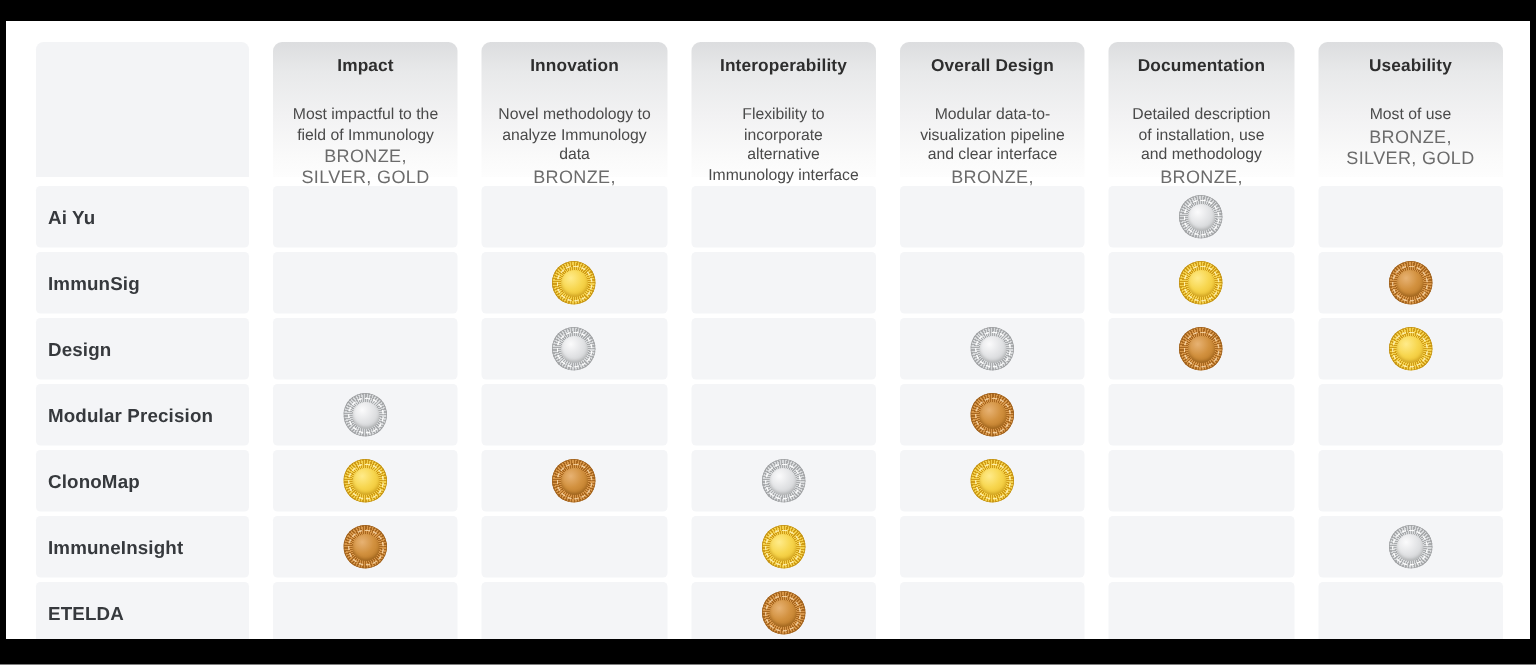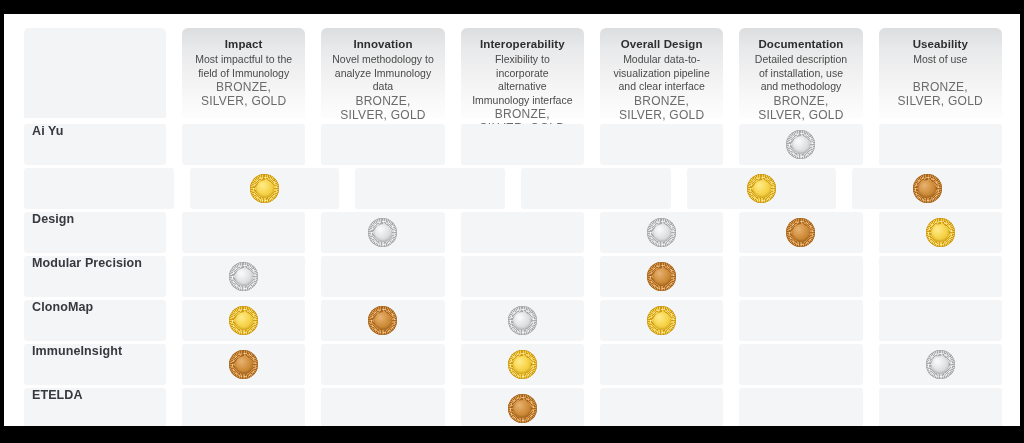--- a/index.html
+++ b/index.html
@@ -62,40 +62,41 @@
     font-size: 11.5px;
     font-weight: bold;
     color: #2e2e2e;
     line-height: 15px;
     letter-spacing: 0.1px;
   }
   .header-desc {
     font-size: 10.5px;
     color: #4a4a4a;
     line-height: 13.5px;
-    margin-top: 1px;
+    margin-top: 18px;
     max-width: 175px;
   }
   .header-tiers {
     margin-top: auto;
     font-size: 12px;
     color: #6b6b6b;
     letter-spacing: 0.25px;
     padding-bottom: 2px;
   }
 
   
   .body-row { height: 41px; }
 
   .label-cell {
     width: 142px;
     flex: 0 0 142px;
     background: #f4f5f7;
     border-radius: 3px;
     display: flex;
+    align-items: center;
     padding-left: 8px;
     box-sizing: border-box;
   }
   .label-text {
     font-size: 12.5px;
     font-weight: bold;
     color: #36393d;
     letter-spacing: 0.1px;
   }
   .cell {
@@ -216,20 +217,23 @@
           <div class="cell"></div>
           <div class="cell"></div>
           <div class="cell"></div>
           <div class="cell"></div>
           <div class="cell">
             <span class="medal silver"></span>
           </div>
           <div class="cell"></div>
         </div>
         <div class="row body-row">
+          <div class="label-cell">
+            <span class="label-text">ImmunSig</span>
+          </div>
           <div class="cell"></div>
           <div class="cell">
             <span class="medal gold"></span>
           </div>
           <div class="cell"></div>
           <div class="cell"></div>
           <div class="cell">
             <span class="medal gold"></span>
           </div>
           <div class="cell">

